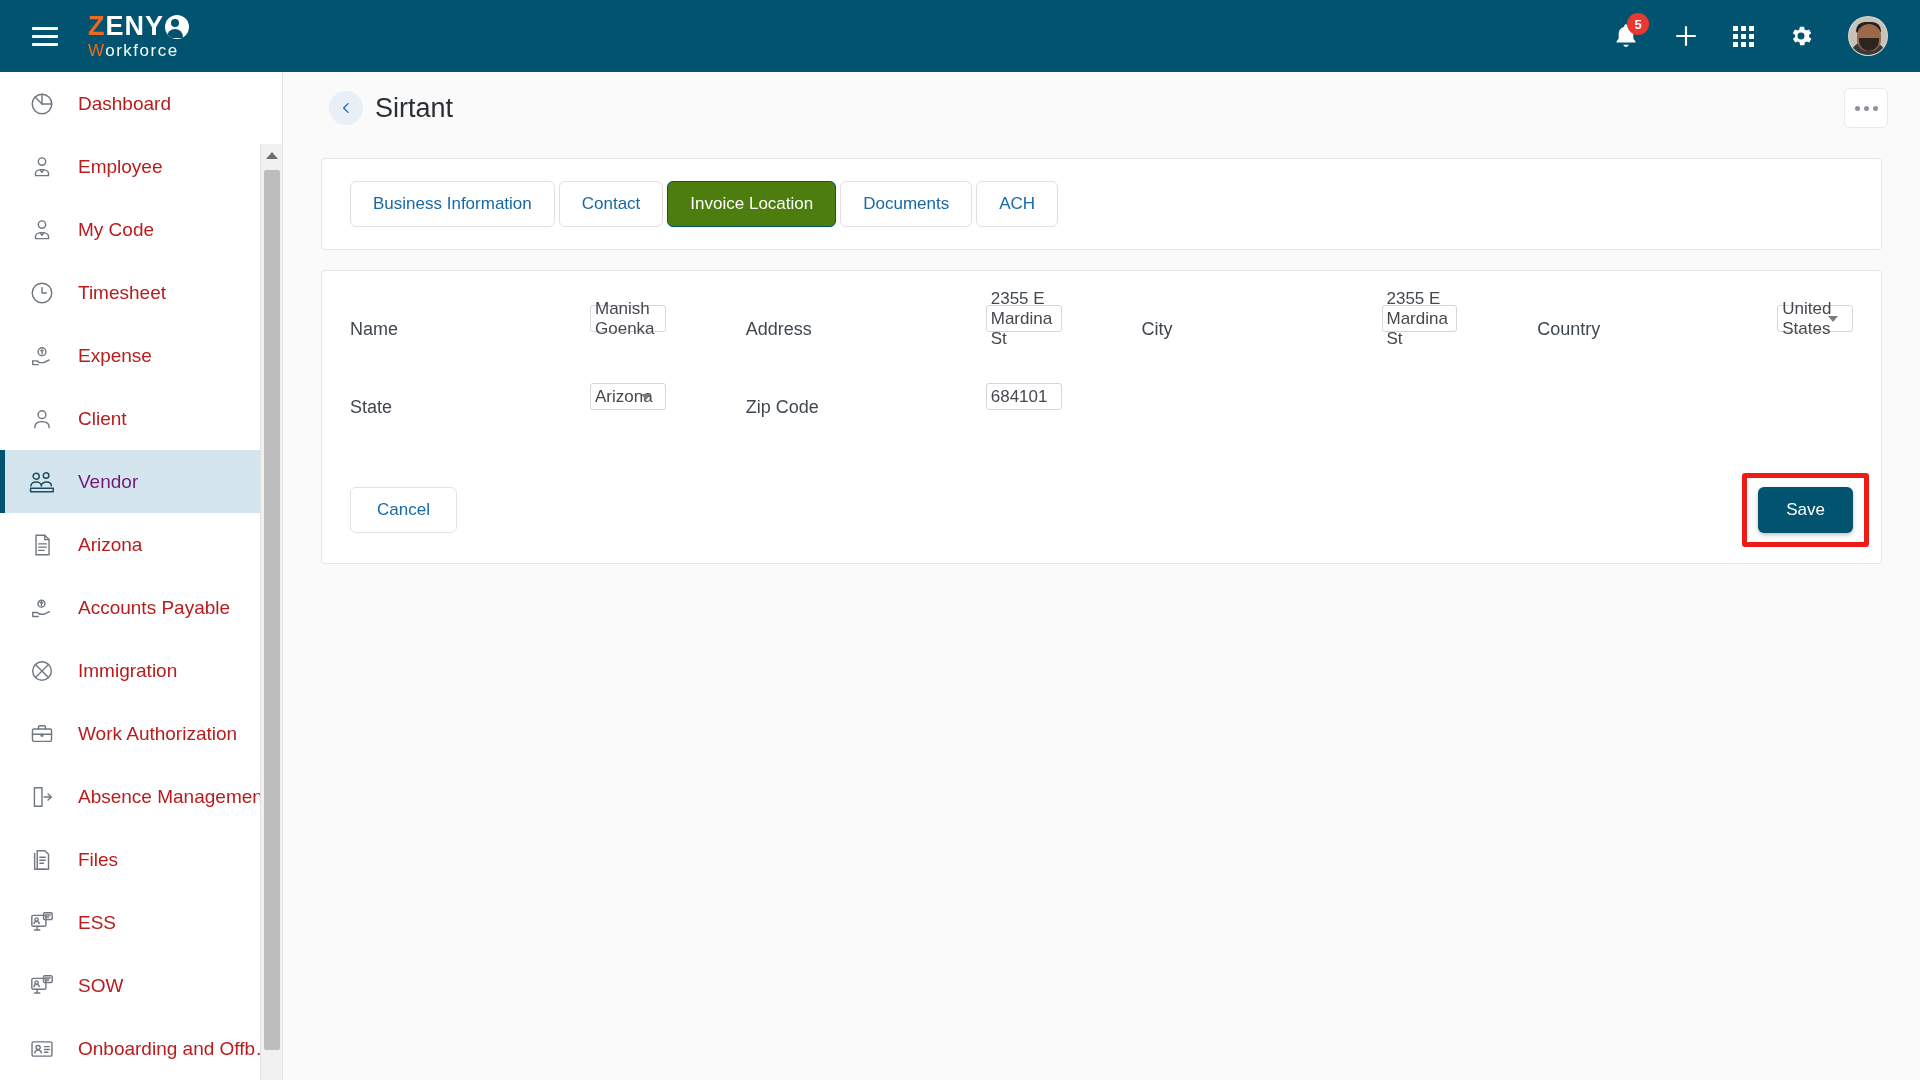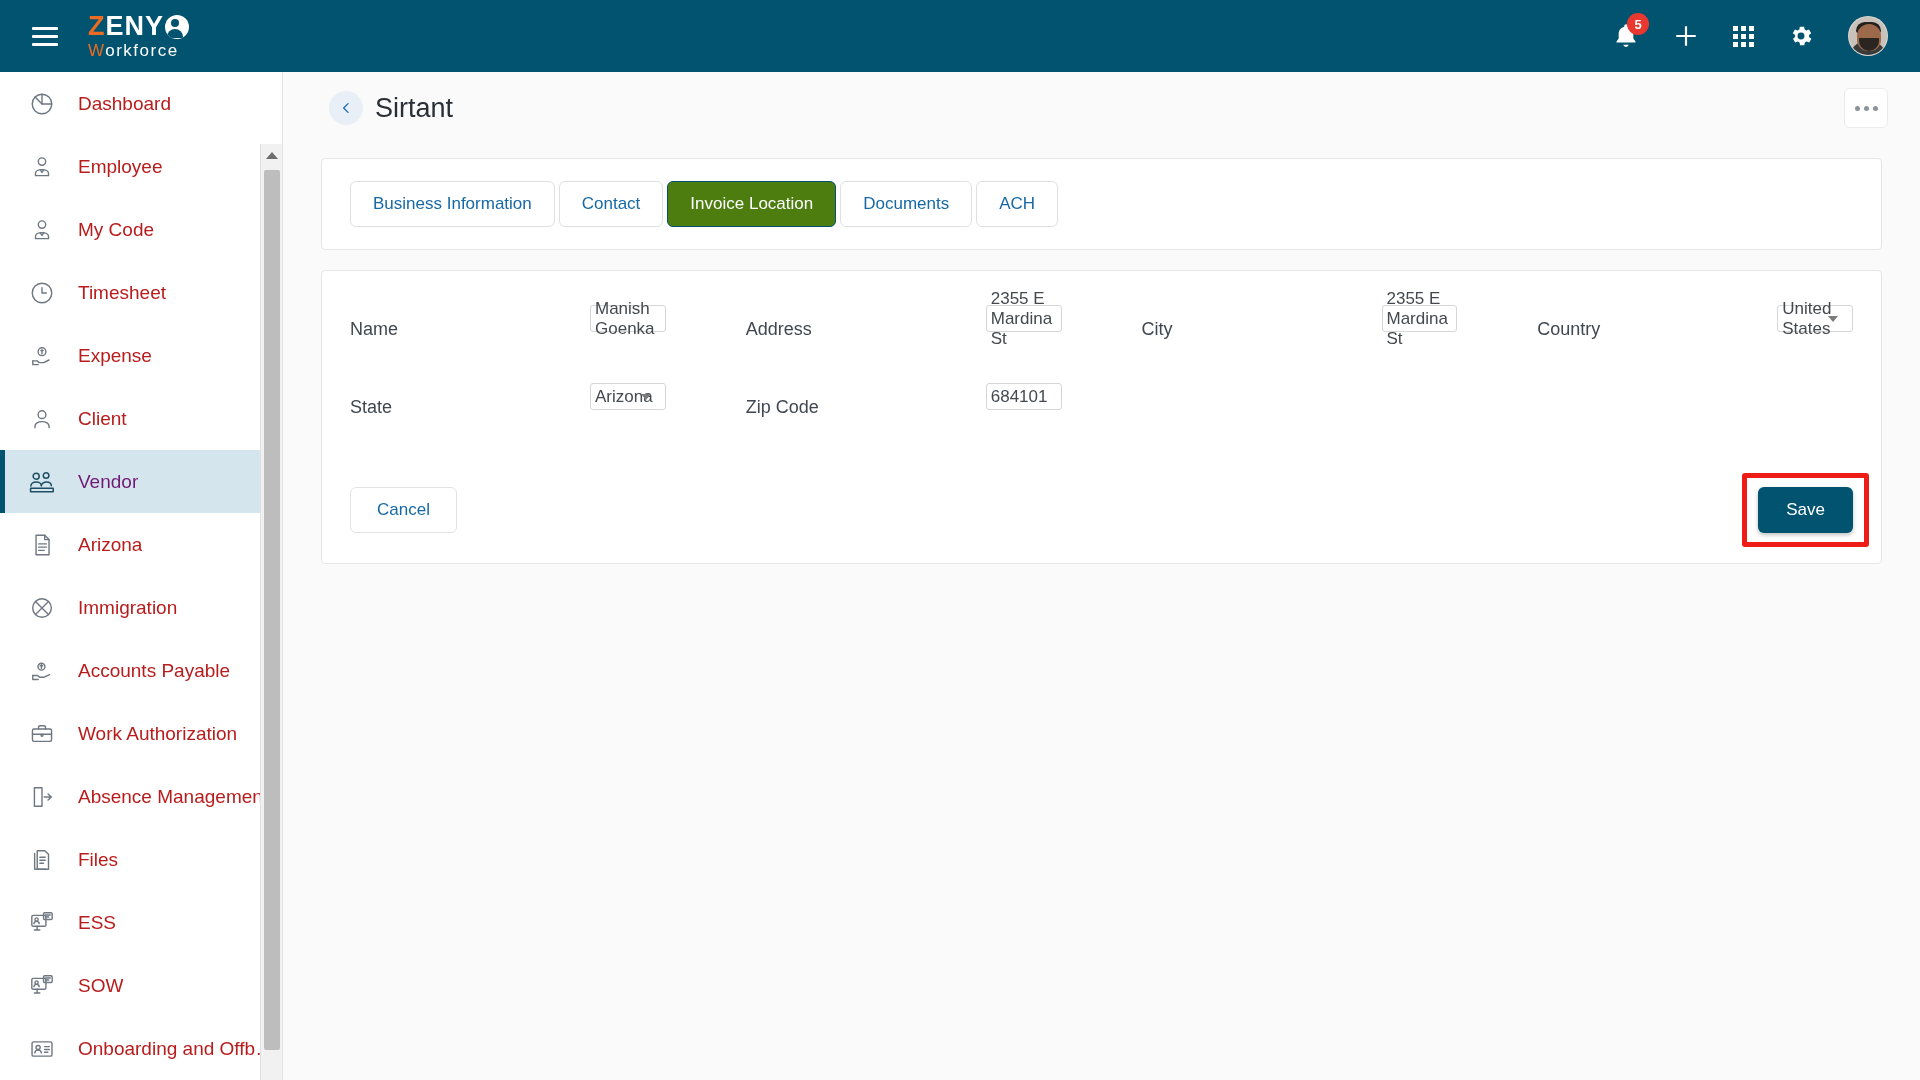--- a/index.html
+++ b/index.html
@@ -333,36 +333,36 @@
             <path d="M6.5 3h8l4 4v14h-12z"></path>
             <path d="M14.5 3v4h4"></path>
             <path d="M9 11h7M9 14h7M9 17h5"></path>
           </svg>
         </span>
         <span class="nav-label">Arizona</span>
       </div>
       <div class="nav-item">
         <span class="ico">
           <svg width="26" height="26" viewBox="0 0 24 24" fill="none" stroke="#6f7781" stroke-width="1.3" stroke-linecap="round" stroke-linejoin="round">
-            <circle cx="12" cy="12" r="8.6"></circle>
-            <path d="M6 6l12 12M18 6 6 18"></path>
-          </svg>
-        </span>
-        <span class="nav-label">Immigration</span>
-      </div>
-      <div class="nav-item">
-        <span class="ico">
-          <svg width="26" height="26" viewBox="0 0 24 24" fill="none" stroke="#6f7781" stroke-width="1.3" stroke-linecap="round" stroke-linejoin="round">
             <circle cx="11.5" cy="8" r="3.2"></circle>
             <path d="M10.4 7.1h2.2M11.5 6.2v3.6"></path>
             <path d="M3.5 16.2h4.3l2 1.5h4.2l5-2.3"></path>
             <path d="M3.5 16.2V19.8h5"></path>
           </svg>
         </span>
         <span class="nav-label">Accounts Payable</span>
+      </div>
+      <div class="nav-item">
+        <span class="ico">
+          <svg width="26" height="26" viewBox="0 0 24 24" fill="none" stroke="#6f7781" stroke-width="1.3" stroke-linecap="round" stroke-linejoin="round">
+            <circle cx="12" cy="12" r="8.6"></circle>
+            <path d="M6 6l12 12M18 6 6 18"></path>
+          </svg>
+        </span>
+        <span class="nav-label">Immigration</span>
       </div>
       <div class="nav-item">
         <span class="ico">
           <svg width="26" height="26" viewBox="0 0 24 24" fill="none" stroke="#6f7781" stroke-width="1.3" stroke-linecap="round" stroke-linejoin="round">
             <rect x="3.2" y="7.4" width="17.6" height="11.4" rx="1.4"></rect>
             <path d="M8.8 7.4V5.6c0-.7.6-1.2 1.3-1.2h3.8c.7 0 1.3.5 1.3 1.2v1.8"></path>
             <path d="M3.2 12.2h17.6"></path>
             <circle cx="12" cy="13.2" r=".9"></circle>
           </svg>
         </span>

